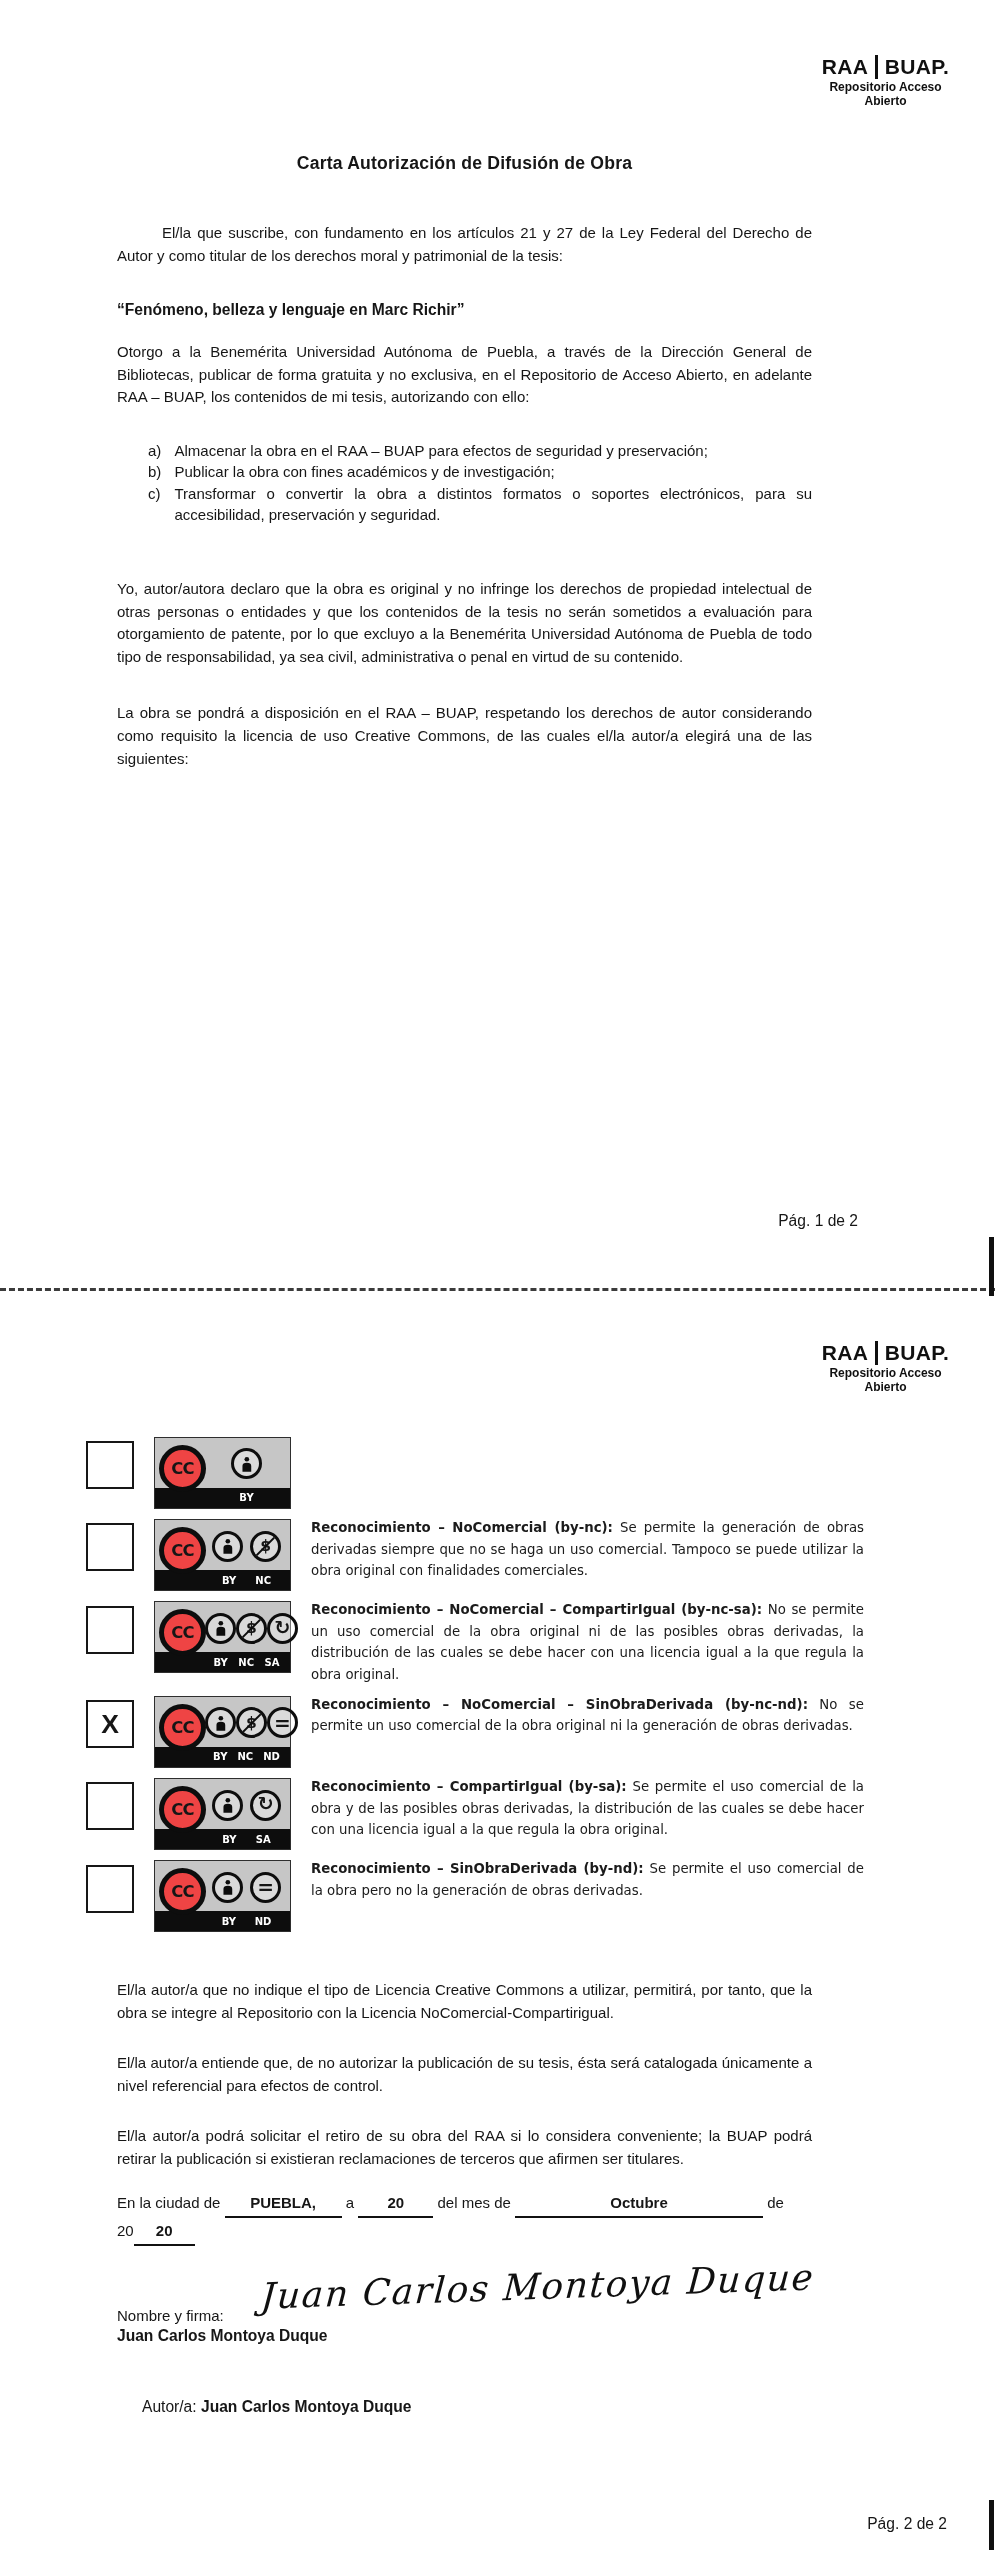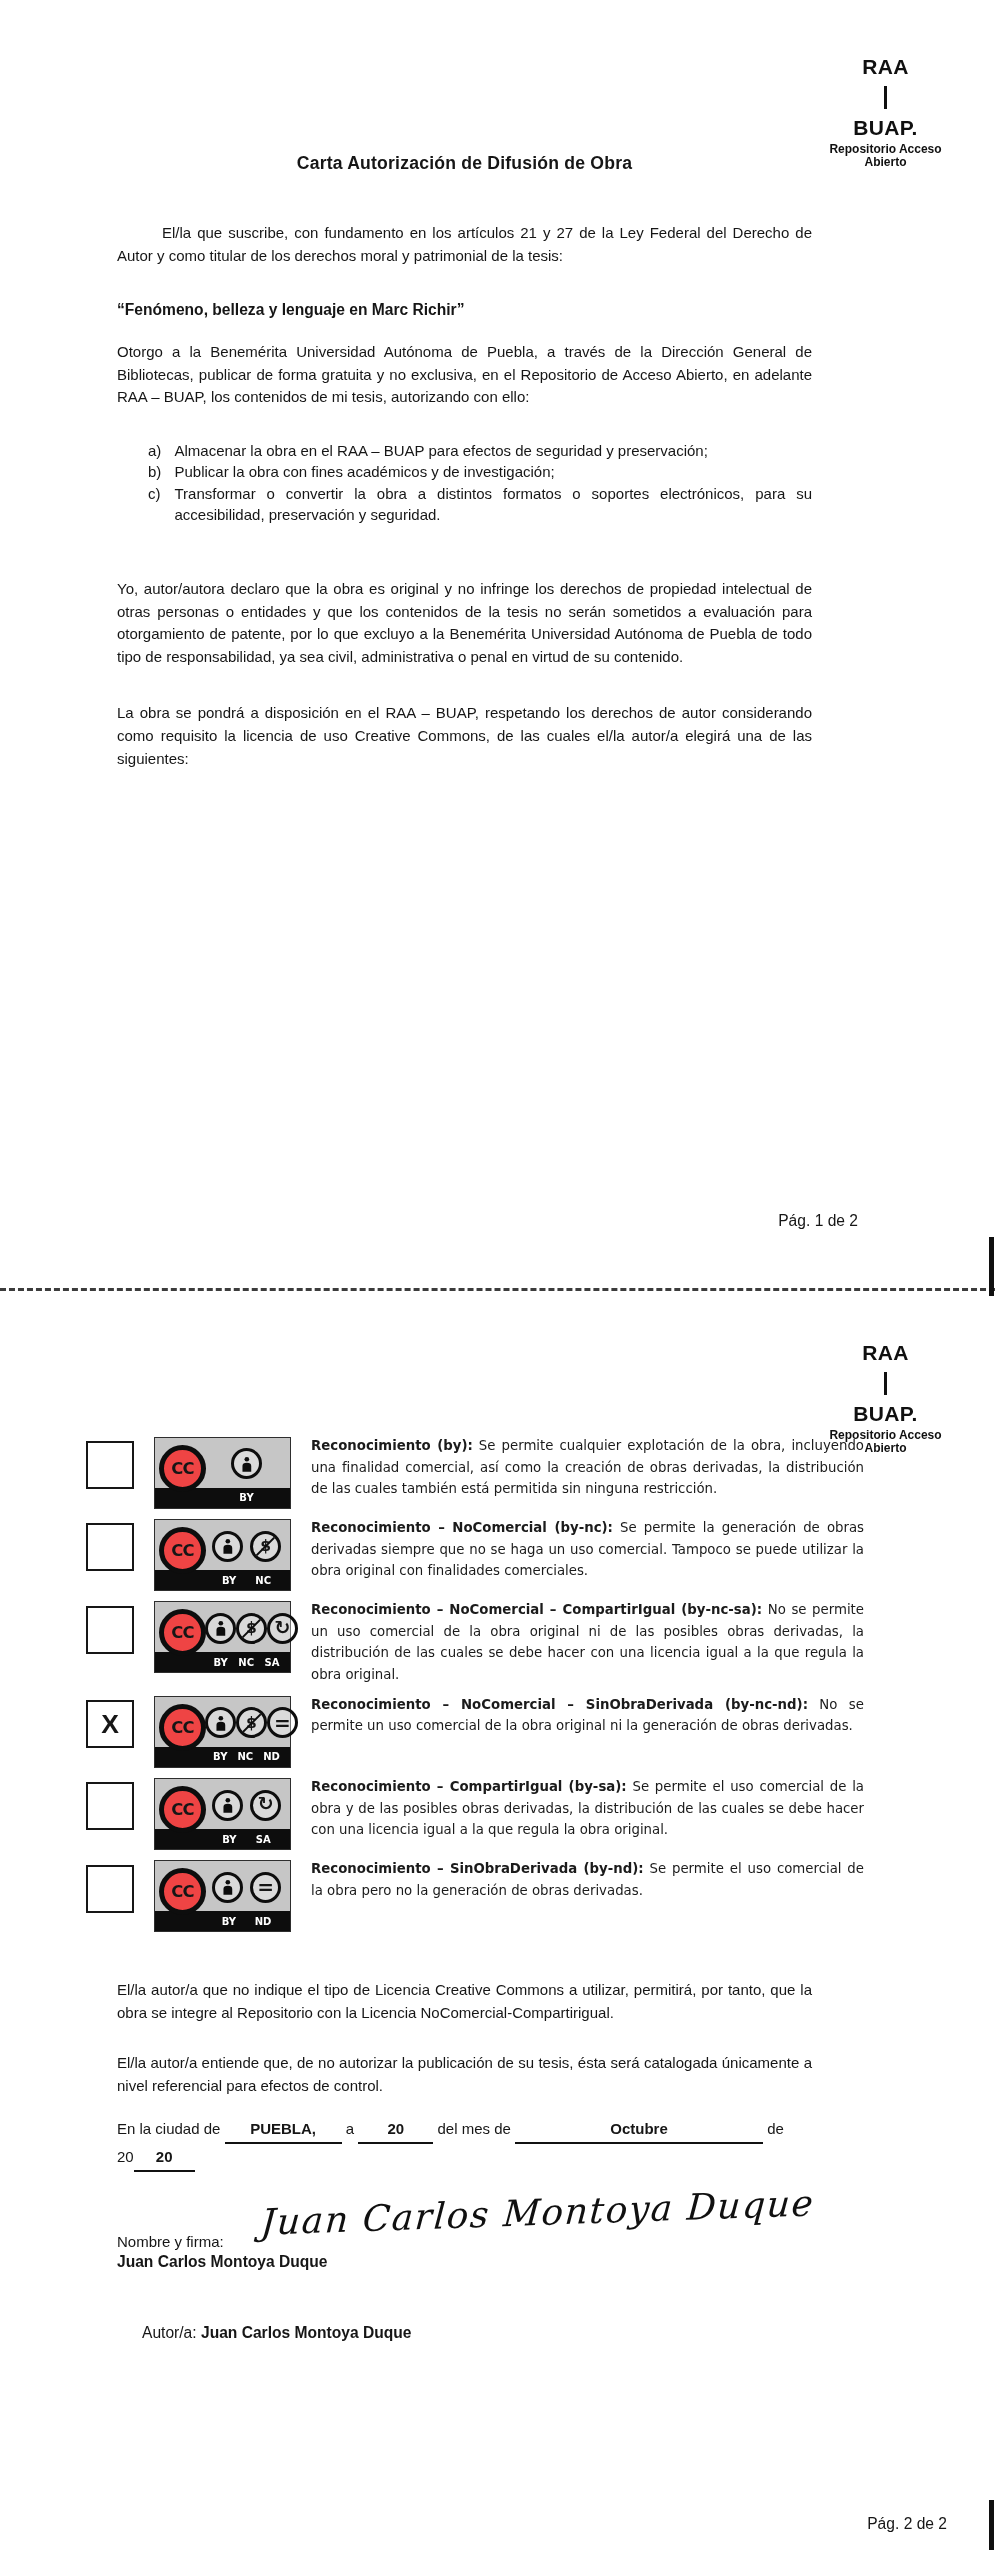--- a/index.html
+++ b/index.html
@@ -9,21 +9,21 @@
     background:#ffffff; margin:0 auto; color:#161616;
     font-family:"Liberation Sans", sans-serif;
   }
   .page { position:relative; height:1288px; overflow:hidden; }
   .page2 { border-top:3.1px dashed #3c3c3c; }
 
   
   .logo { position:absolute; right:43px; text-align:center; color:#101010; width:133px; }
   .logo1 { top:55px; } .logo2 { top:50px; }
   .logo-top { display:flex; align-items:center; justify-content:center; gap:7px;
-              font-weight:bold; font-size:21px; letter-spacing:0.4px;flex-direction:column; }
+              font-weight:bold; font-size:21px; letter-spacing:0.4px; }
   .logo-divider { width:2.3px; height:23.4px; background:#101010; }
   .logo-sub { font-weight:bold; font-size:12px; line-height:13.3px; margin-top:2.3px; }
 
   
   .content { margin-left:117px; width:695px; }
   .doc-title { text-align:center; font-weight:bold; font-size:17.6px; margin-top:153px; letter-spacing:0.2px; }
   p.body { font-size:15px; line-height:22.6px; text-align:justify; }
   .p-intro { margin-top:48px; text-indent:45px; }
   .thesis-title { margin-top:34px; font-weight:bold; font-size:15.6px; }
   .p-grant { margin-top:22px; }
@@ -161,23 +161,20 @@
                 <svg viewBox="0 0 20 26" width="11.7" height="16.4" aria-hidden="true">
                   <circle cx="10" cy="4.5" r="4" fill="#0d0d0d"></circle>
                   <path d="M2.5 26 L2.5 16 Q2.5 10.5 10 10.5 Q17.5 10.5 17.5 16 L17.5 26 Z" fill="#0d0d0d"></path>
                 </svg>
               </span>
             </div>
       <div class="badge-band">
               <span>BY</span>
             </div>
     </div>
-    <p class="license-text">
-      <b class="license-title">Reconocimiento (by):</b><span class="license-desc"> Se permite cualquier explotación de la obra, incluyendo una finalidad comercial, así como la creación de obras derivadas, la distribución de las cuales también está permitida sin ninguna restricción.</span>
-    </p>
   </div>
 
   <div class="license-row">
     <div class="license-checkbox">
       <span class="check-mark"></span>
     </div>
     <div class="cc-badge">
       <div class="cc-circle">CC</div>
       <div class="badge-icons">
               <span class="icon-circle">
@@ -316,20 +313,21 @@
     </div>
     <p class="license-text">
       <b class="license-title">Reconocimiento – SinObraDerivada (by-nd):</b><span class="license-desc"> Se permite el uso comercial de la obra pero no la generación de obras derivadas.</span>
     </p>
   </div>
 </div>
 
     <div class="content">
       <p class="body p-default">El/la autor/a que no indique el tipo de Licencia Creative Commons a utilizar, permitirá, por tanto, que la obra se integre al Repositorio con la Licencia NoComercial-Compartirigual.</p>
       <p class="body p-referential">El/la autor/a entiende que, de no autorizar la publicación de su tesis, ésta será catalogada únicamente a nivel referencial para efectos de control.</p>
+      <p class="body p-withdrawal">El/la autor/a podrá solicitar el retiro de su obra del RAA si lo considera conveniente; la BUAP podrá retirar la publicación si existieran reclamaciones de terceros que afirmen ser titulares.</p>
 
       <p class="city-line">
         <span>En la ciudad de</span>
         <span class="fill fill-city">PUEBLA,</span>
         <span>a</span>
         <span class="fill fill-day">20</span>
         <span>del mes de</span>
         <span class="fill fill-month">Octubre</span>
         <span>de</span>
         <br>

